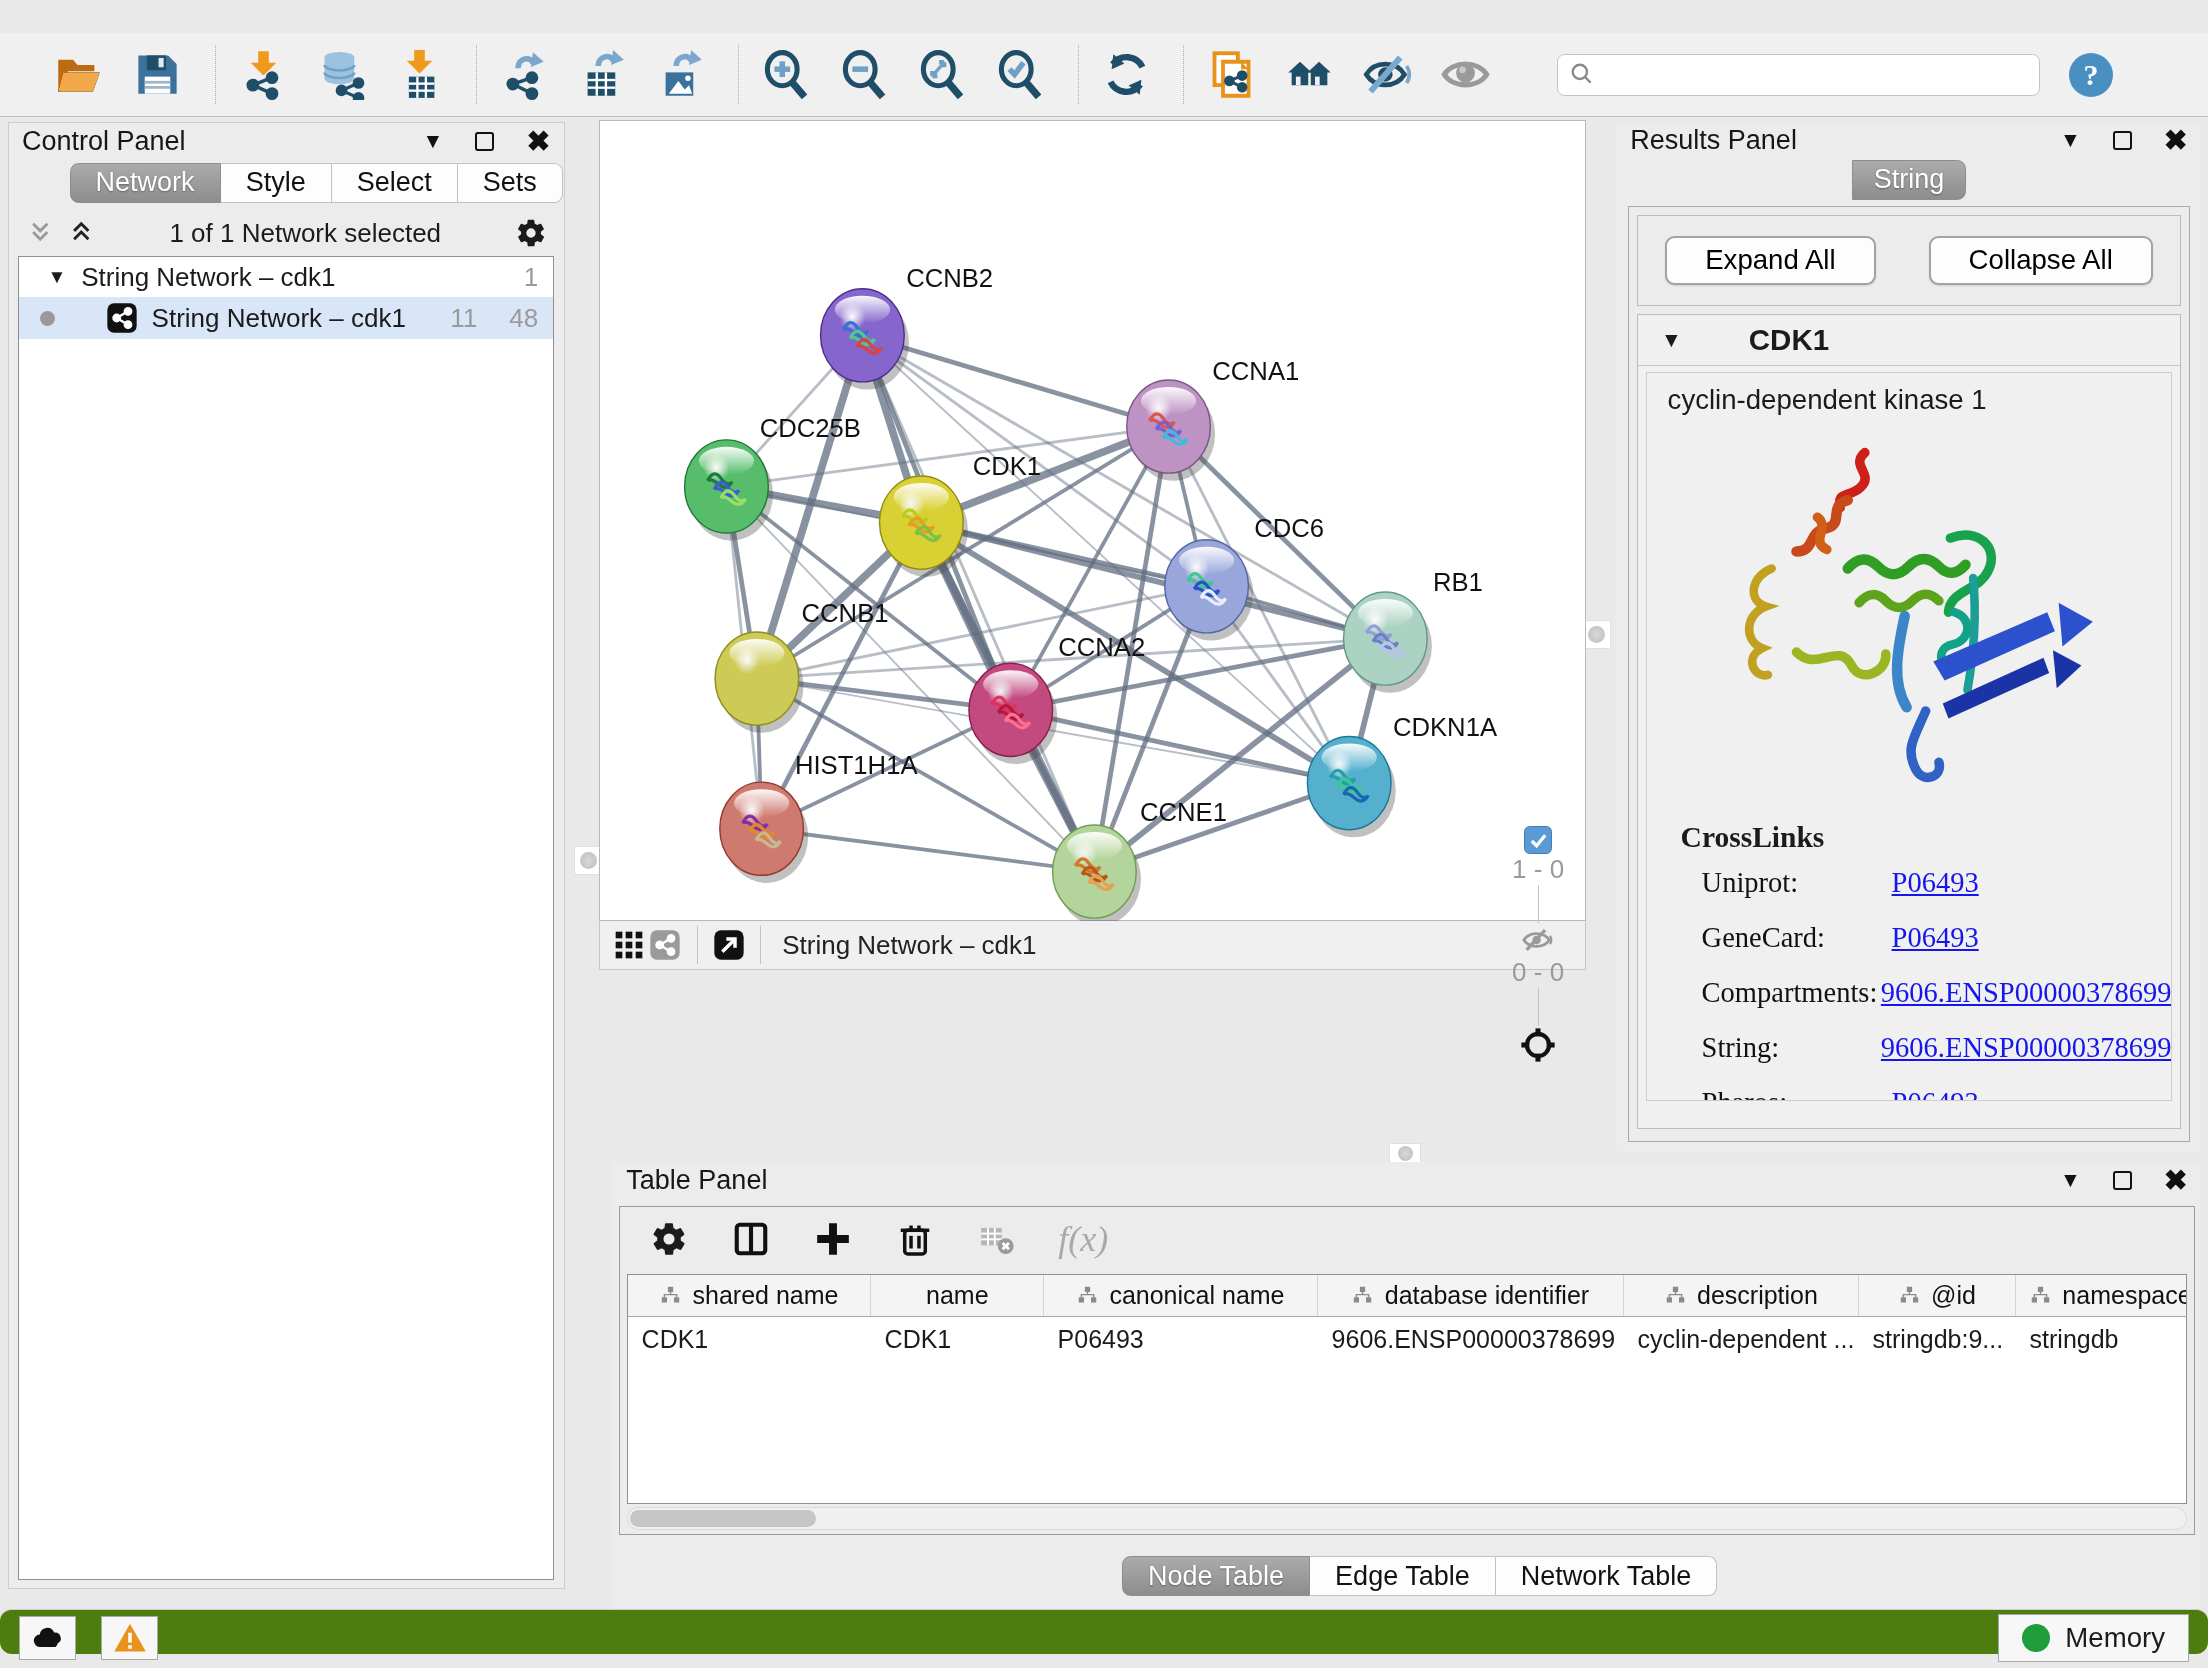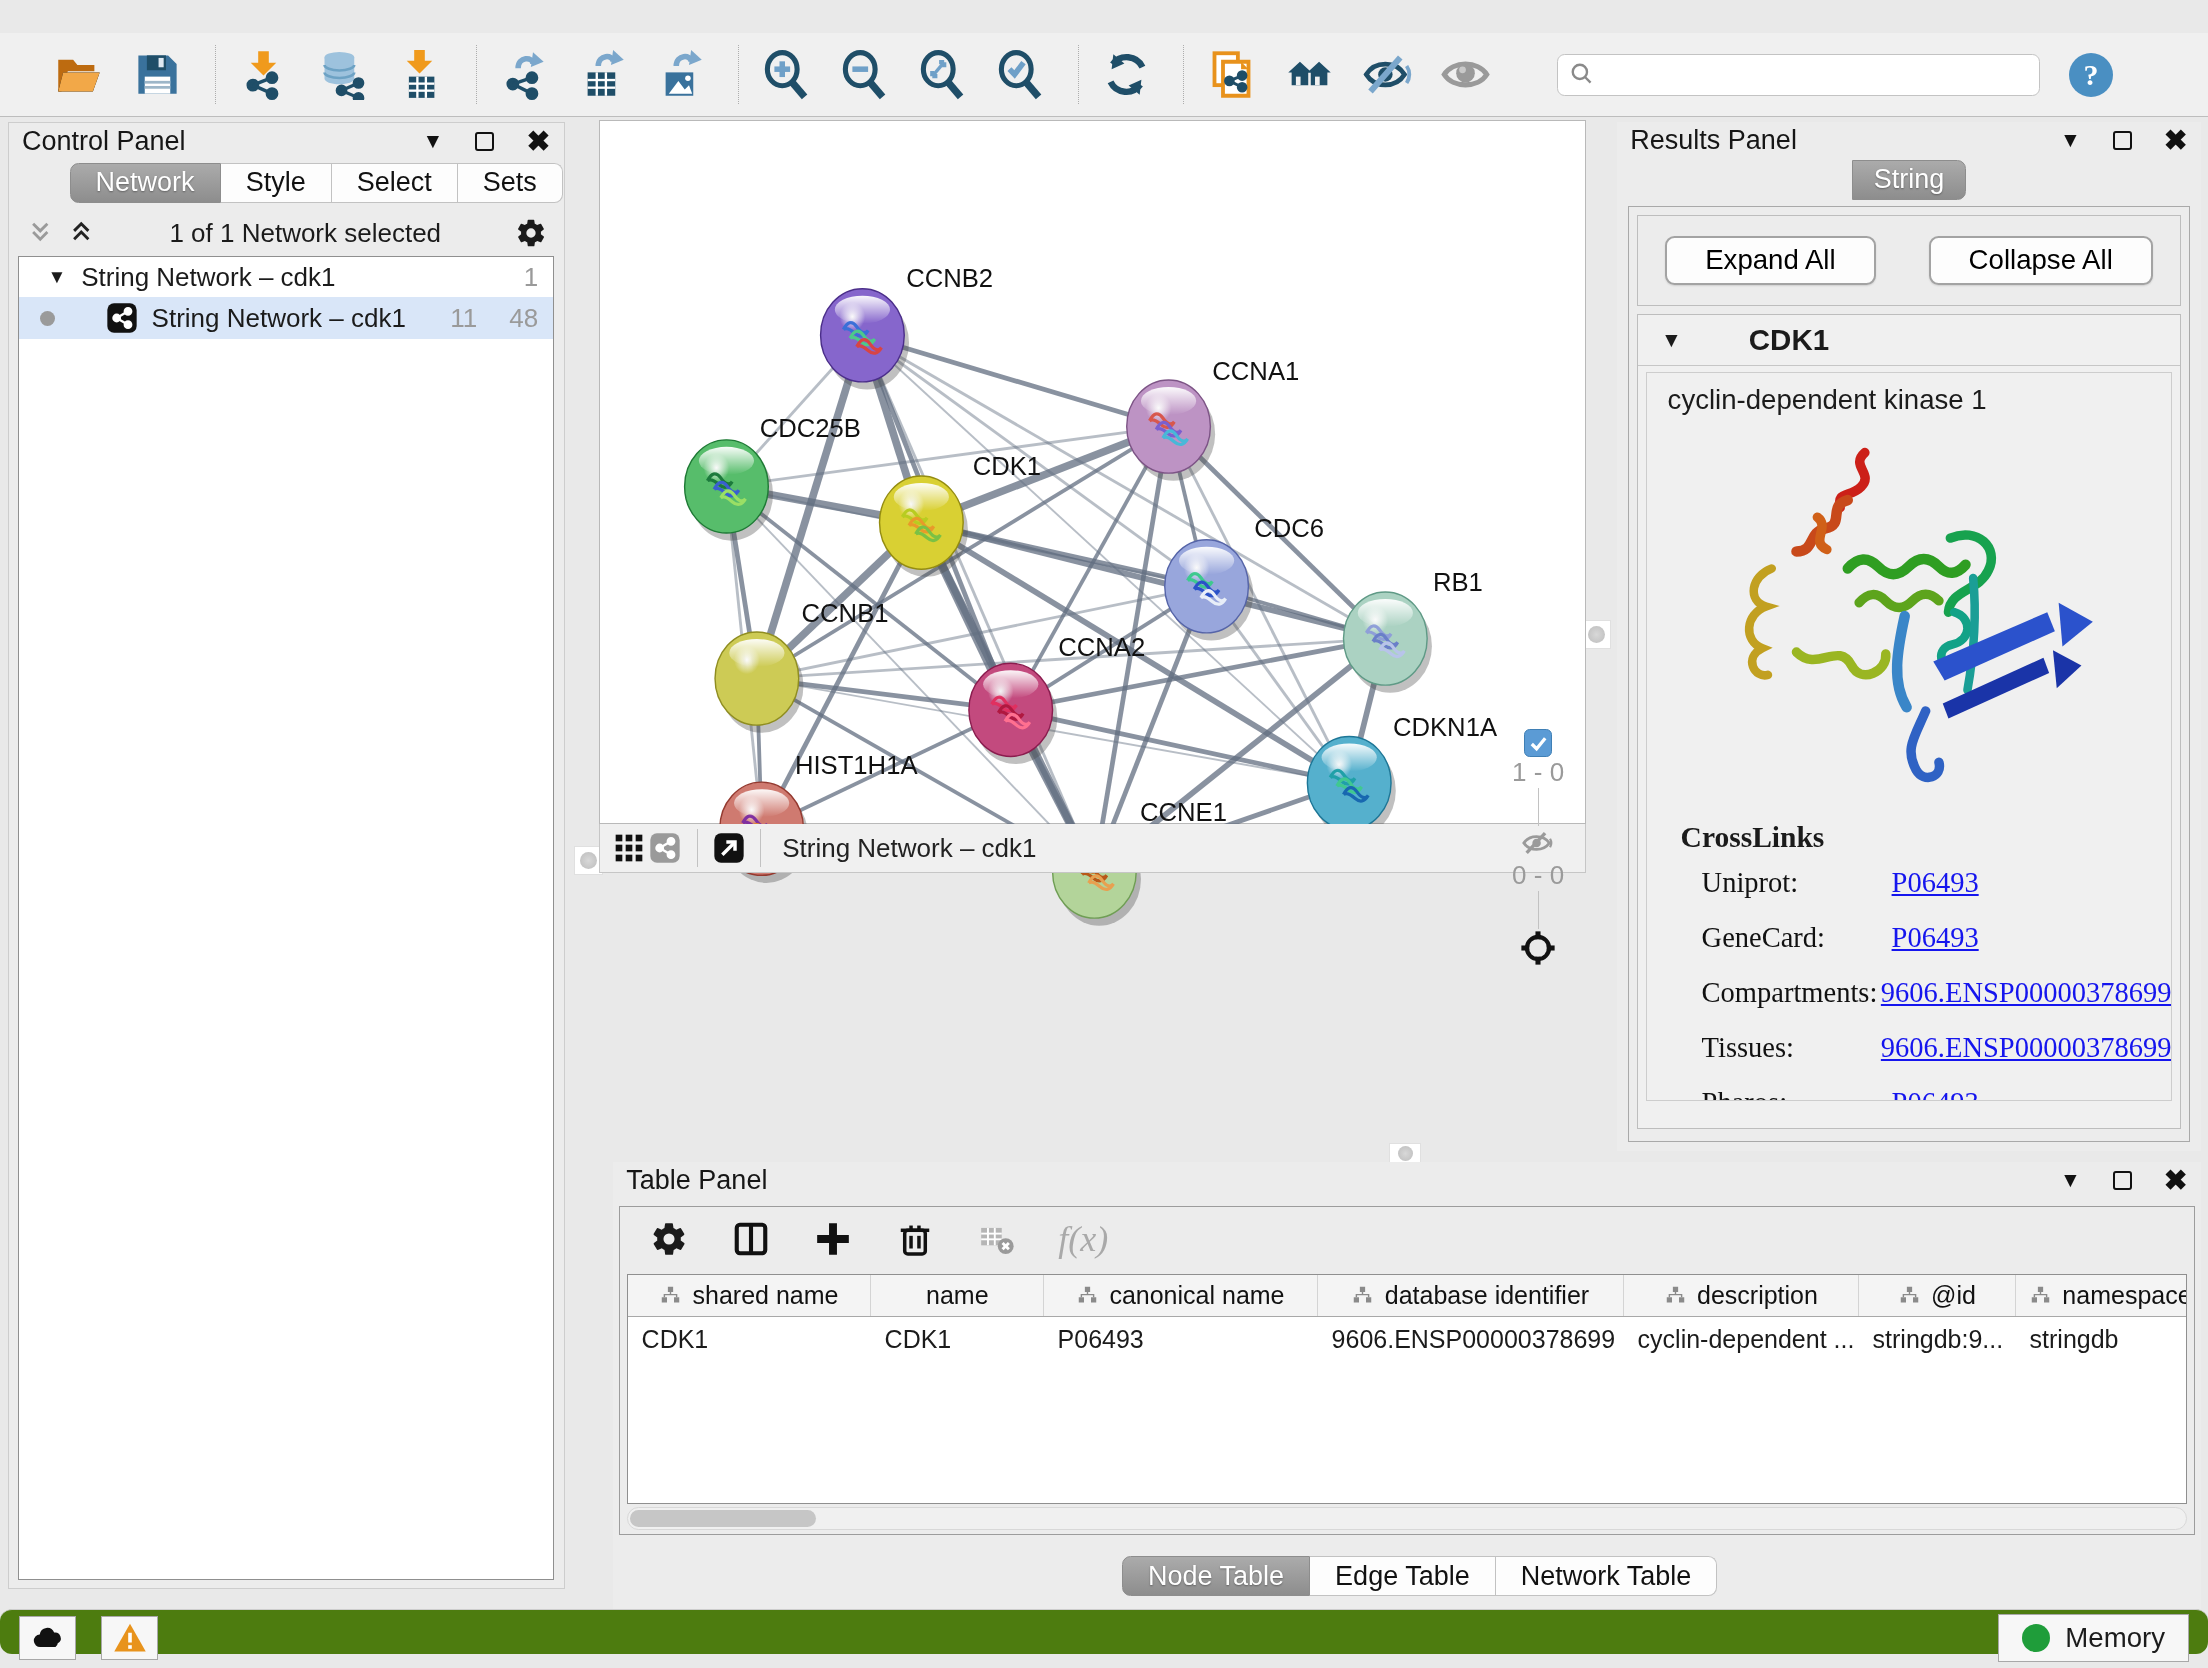--- a/index.html
+++ b/index.html
@@ -57,21 +57,21 @@
   .tree-dot { width:15px; height:15px; border-radius:50%; background:#9a9a9a; margin:0 9.5px 0 5.7px; }
   .tree-share { width:32px; height:32px; margin-left:42px; margin-right:13.3px; }
   .tree-nums { margin-left:auto; color:#9a9a9a; display:flex; gap:32px; }
 
   
   .split-dot { position:absolute; width:28.5px; height:28.5px; background:#fff; border:1px solid #e0e0e0;
     display:flex; align-items:center; justify-content:center; }
   .split-dot i { width:17px; height:17px; border-radius:50%; background:radial-gradient(#d8d8d8,#bcbcbc); display:block; }
 
   
-  #network-view { position:absolute; left:599px; top:120px; width:987px; height:753px; }
+  #network-view { position:absolute; left:599px; top:120px; width:987px; height:850px; }
   #net-canvas { position:absolute; inset:0; bottom:49px; background:#fff; border:1px solid #b9b9b9; }
   #net-bar { position:absolute; left:0; right:0; bottom:0; height:49px; background:#f0f0f0;
     border:1px solid #c6c6c6; border-top:none; display:flex; align-items:center; padding:0 11.4px; }
   .nb-sep { width:0; height:38px; border-left:1px solid #c2c2c2; margin:0 13.3px; }
   .nb-icon { width:36px; height:36px; display:flex; align-items:center; justify-content:center; }
   #net-bar-title { font-size:26px; margin-left:7.6px; color:#222; }
   #nb-right { margin-left:auto; display:flex; align-items:center; color:#9a9a9a; font-size:26px;flex-direction:column; }
   .nb-count { margin:0 9.5px; }
   #nb-checkbox { width:28.5px; height:28.5px; border-radius:5.7px; background:#5b9bd5; border:1px solid #3f7fb5;
     display:flex; align-items:center; justify-content:center; }
@@ -743,21 +743,21 @@
                 </div>
                 <div class="cl-row">
                   <span class="cl-label">GeneCard:</span>
                   <a class="cl-link" href="#">P06493</a>
                 </div>
                 <div class="cl-row">
                   <span class="cl-label">Compartments:</span>
                   <a class="cl-link" href="#">9606.ENSP00000378699</a>
                 </div>
                 <div class="cl-row">
-                  <span class="cl-label">Tissues:</span>
+                  <span class="cl-label">String:</span>
                   <a class="cl-link" href="#">9606.ENSP00000378699</a>
                 </div>
                 <div class="cl-row">
                   <span class="cl-label">Pharos:</span>
                   <a class="cl-link" href="#">P06493</a>
                 </div>
               </div>
           </div>
         </div>
       </div>

